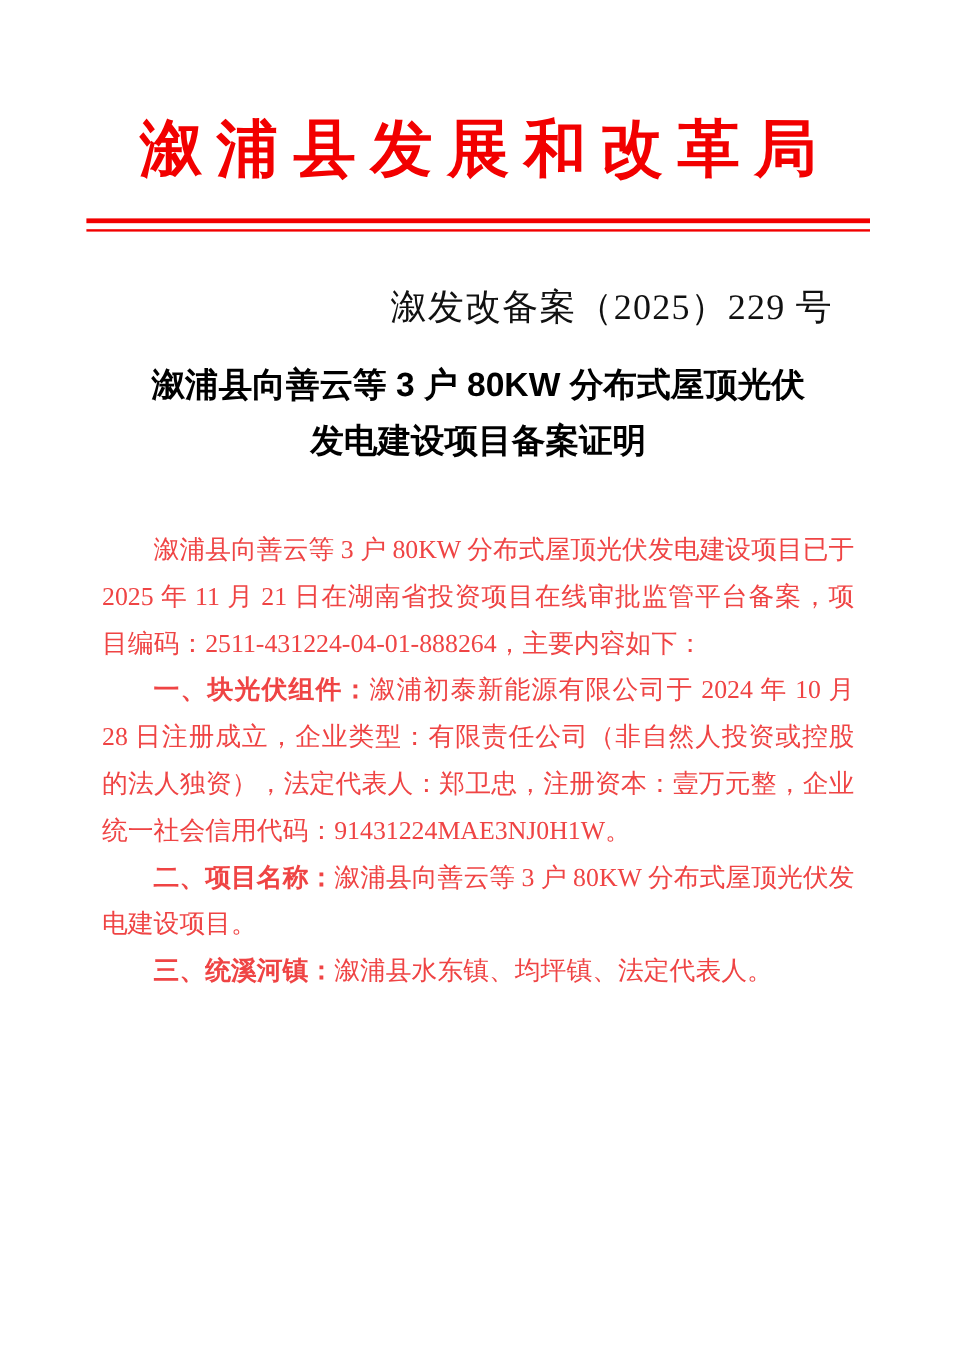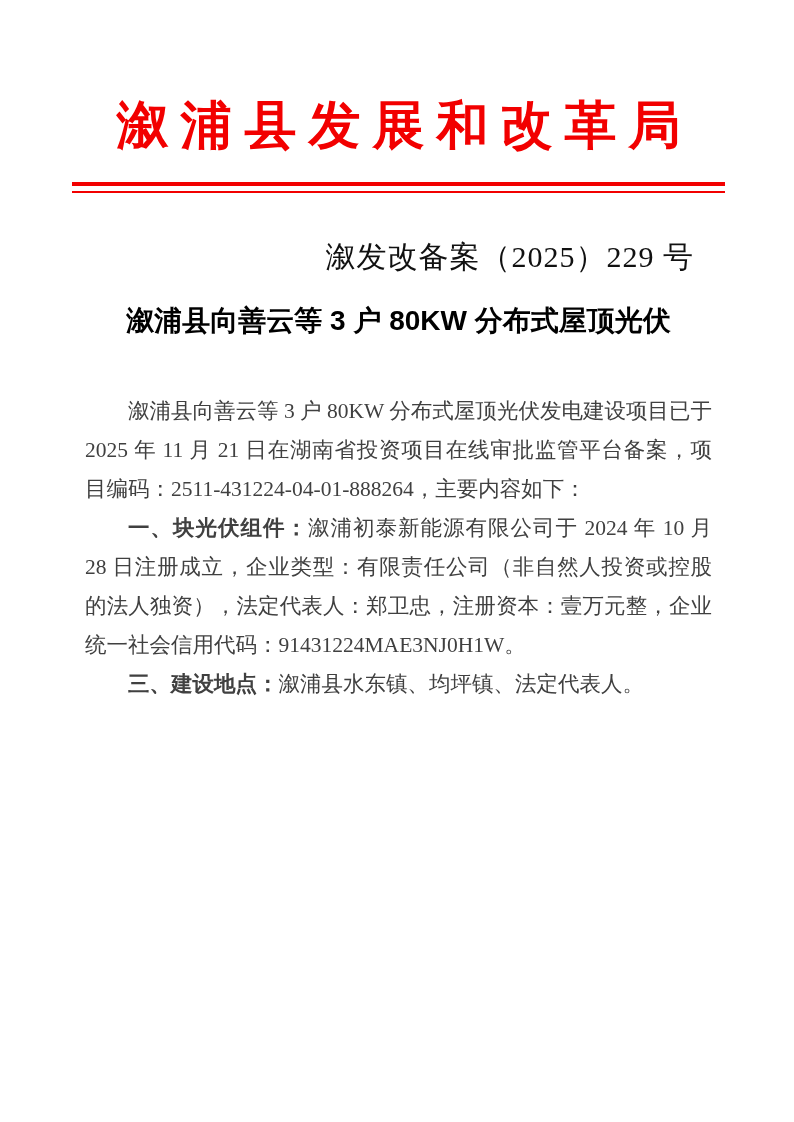--- a/index.html
+++ b/index.html
@@ -53,21 +53,21 @@
     font-weight: bold;
     font-size: 28px;
     line-height: 47px;
     color: #000000;
   }
   .body-text {
     margin-top: 48px;
     font-size: 21.5px;
     line-height: 39px;
     text-align: justify;
-    color: #404040;
+    color: #ef4444;
   }
   .body-text p {
     margin: 0;
     padding: 0;
     text-indent: 2em;
   }
   .lead {
     font-weight: bold;
     font-family: "Liberation Sans", "DejaVu Sans", sans-serif;
   }
@@ -78,27 +78,31 @@
 <div class="page">
 
   <div class="agency">溆浦县发展和改革局</div>
 
   <div class="rule"></div>
 
   <div class="doc-number">溆发改备案（2025）229 号</div>
 
   <div class="title">
     <div>溆浦县向善云等 3 户 80KW 分布式屋顶光伏</div>
+    <div>发电建设项目备案证明</div>
   </div>
 
   <div class="body-text">
     <p>
       <span class="lead"></span><span>溆浦县向善云等 3 户 80KW 分布式屋顶光伏发电建设项目已于 2025 年 11 月 21 日在湖南省投资项目在线审批监管平台备案，项目编码：2511-431224-04-01-888264，主要内容如下：</span>
     </p>
     <p>
       <span class="lead">一、块光伏组件：</span><span>溆浦初泰新能源有限公司于 2024 年 10 月 28 日注册成立，企业类型：有限责任公司（非自然人投资或控股的法人独资），法定代表人：郑卫忠，注册资本：壹万元整，企业统一社会信用代码：91431224MAE3NJ0H1W。</span>
     </p>
     <p>
-      <span class="lead">三、建设地点：</span><span>溆浦县水东镇、均坪镇、法定代表人。</span>
+      <span class="lead">二、项目名称：</span><span>溆浦县向善云等 3 户 80KW 分布式屋顶光伏发电建设项目。</span>
+    </p>
+    <p>
+      <span class="lead">三、统溪河镇：</span><span>溆浦县水东镇、均坪镇、法定代表人。</span>
     </p>
   </div>
 
 </div>
 
 </body></html>

